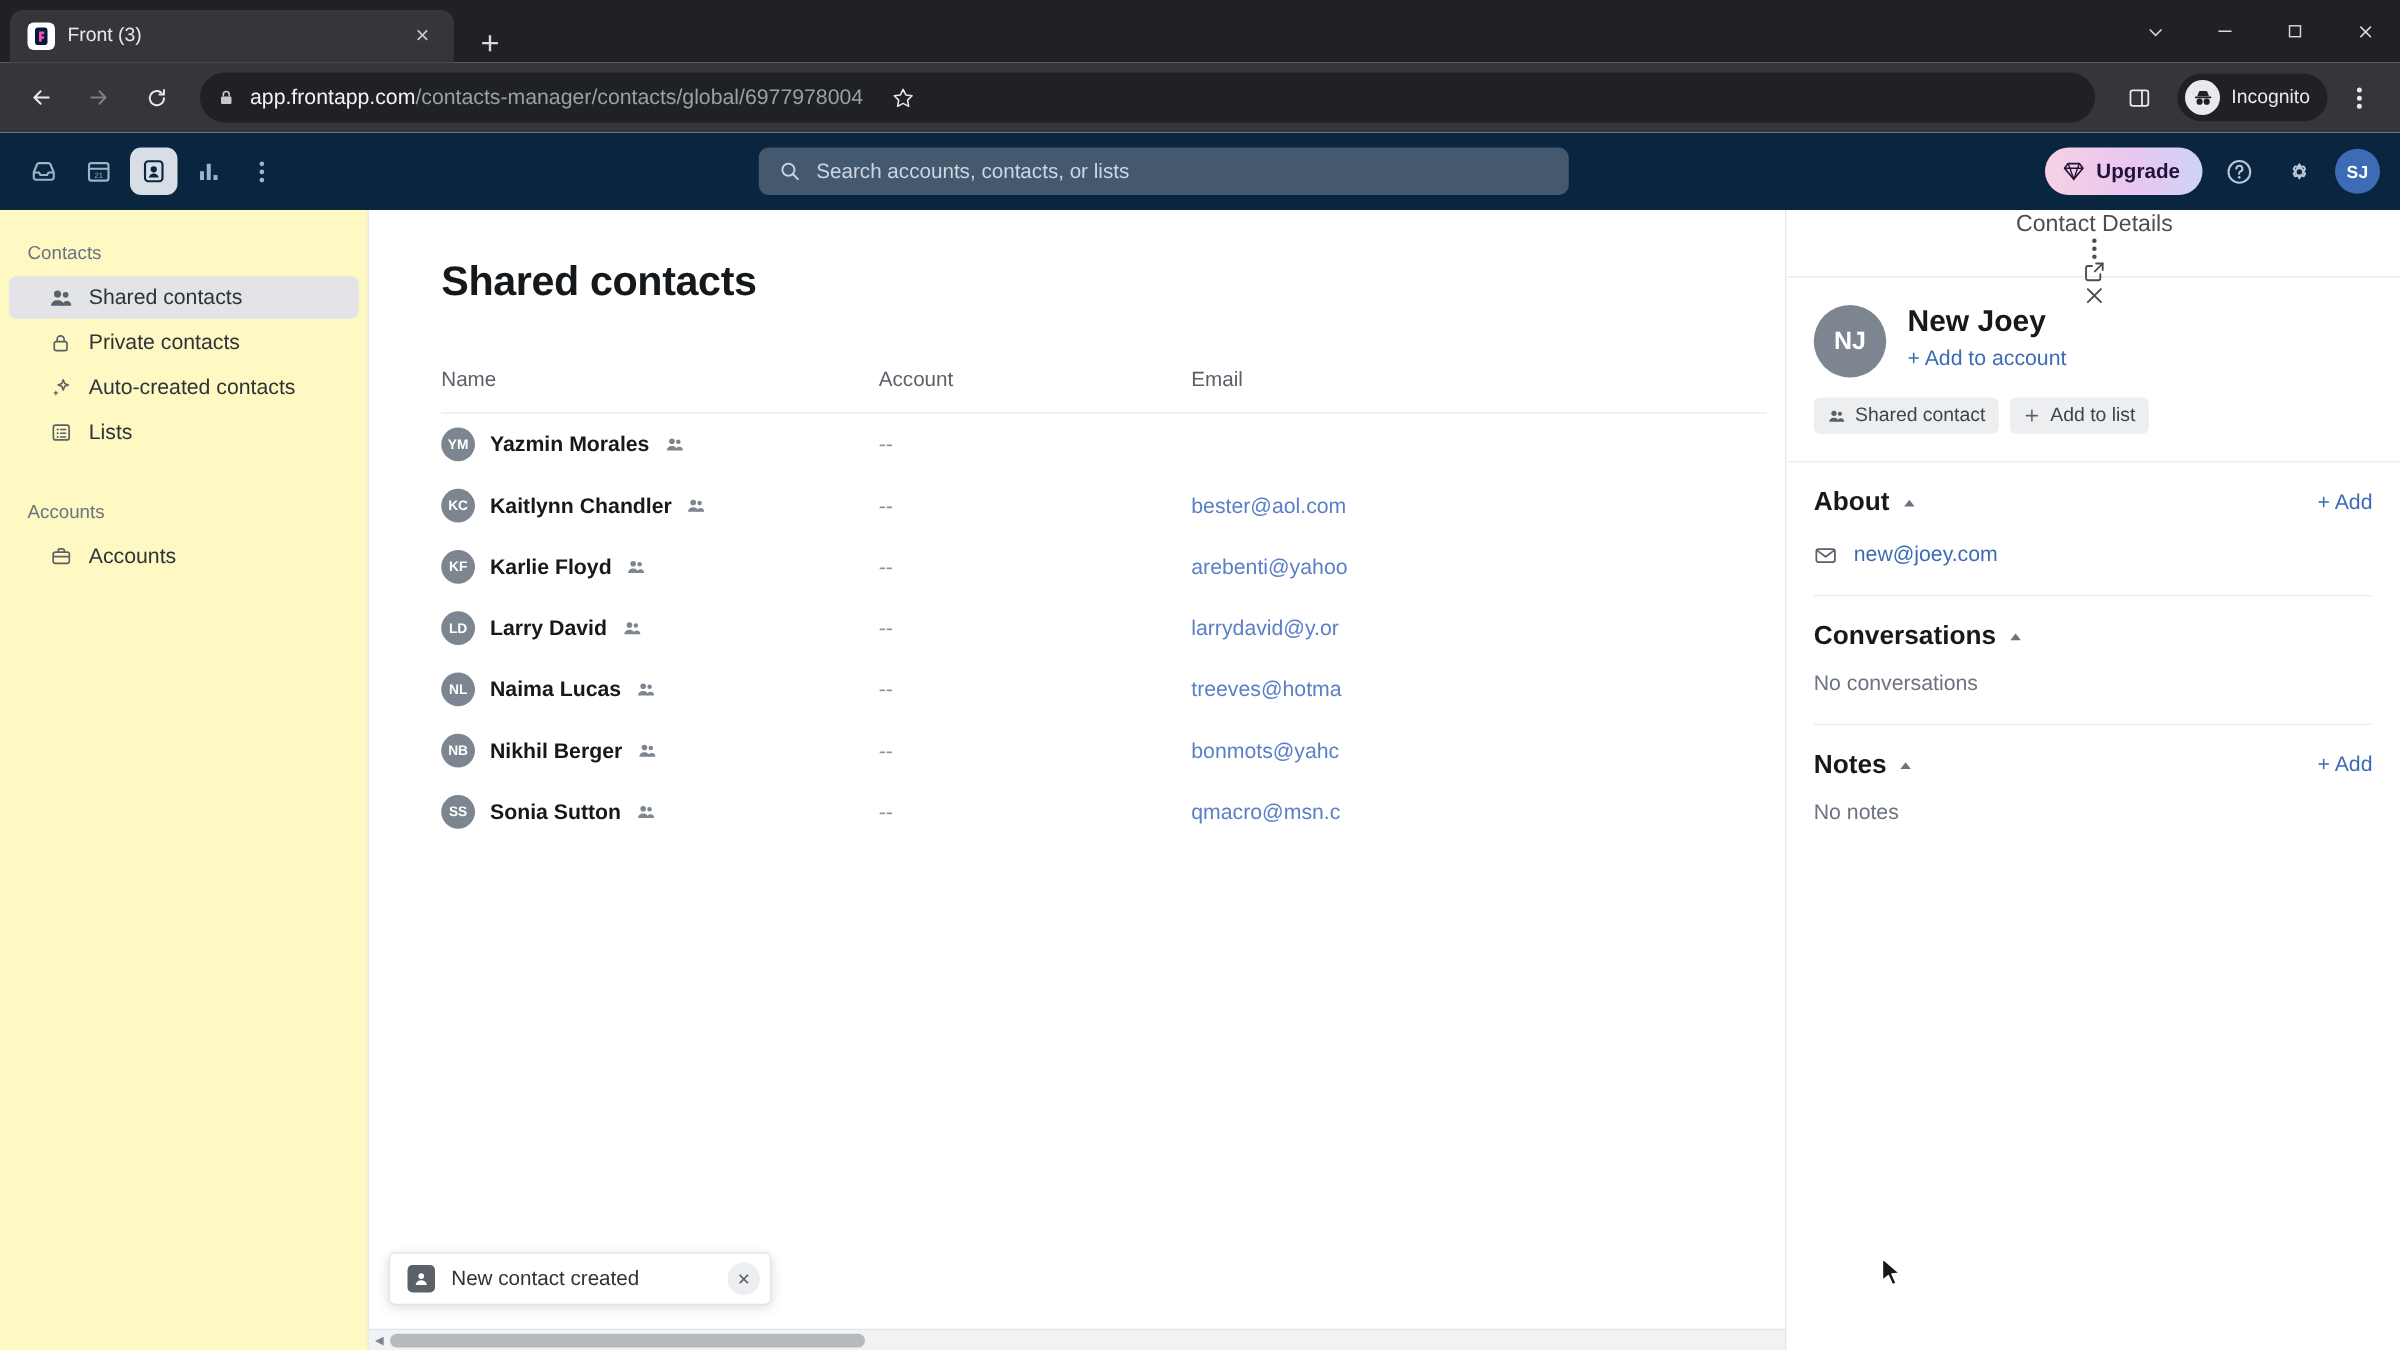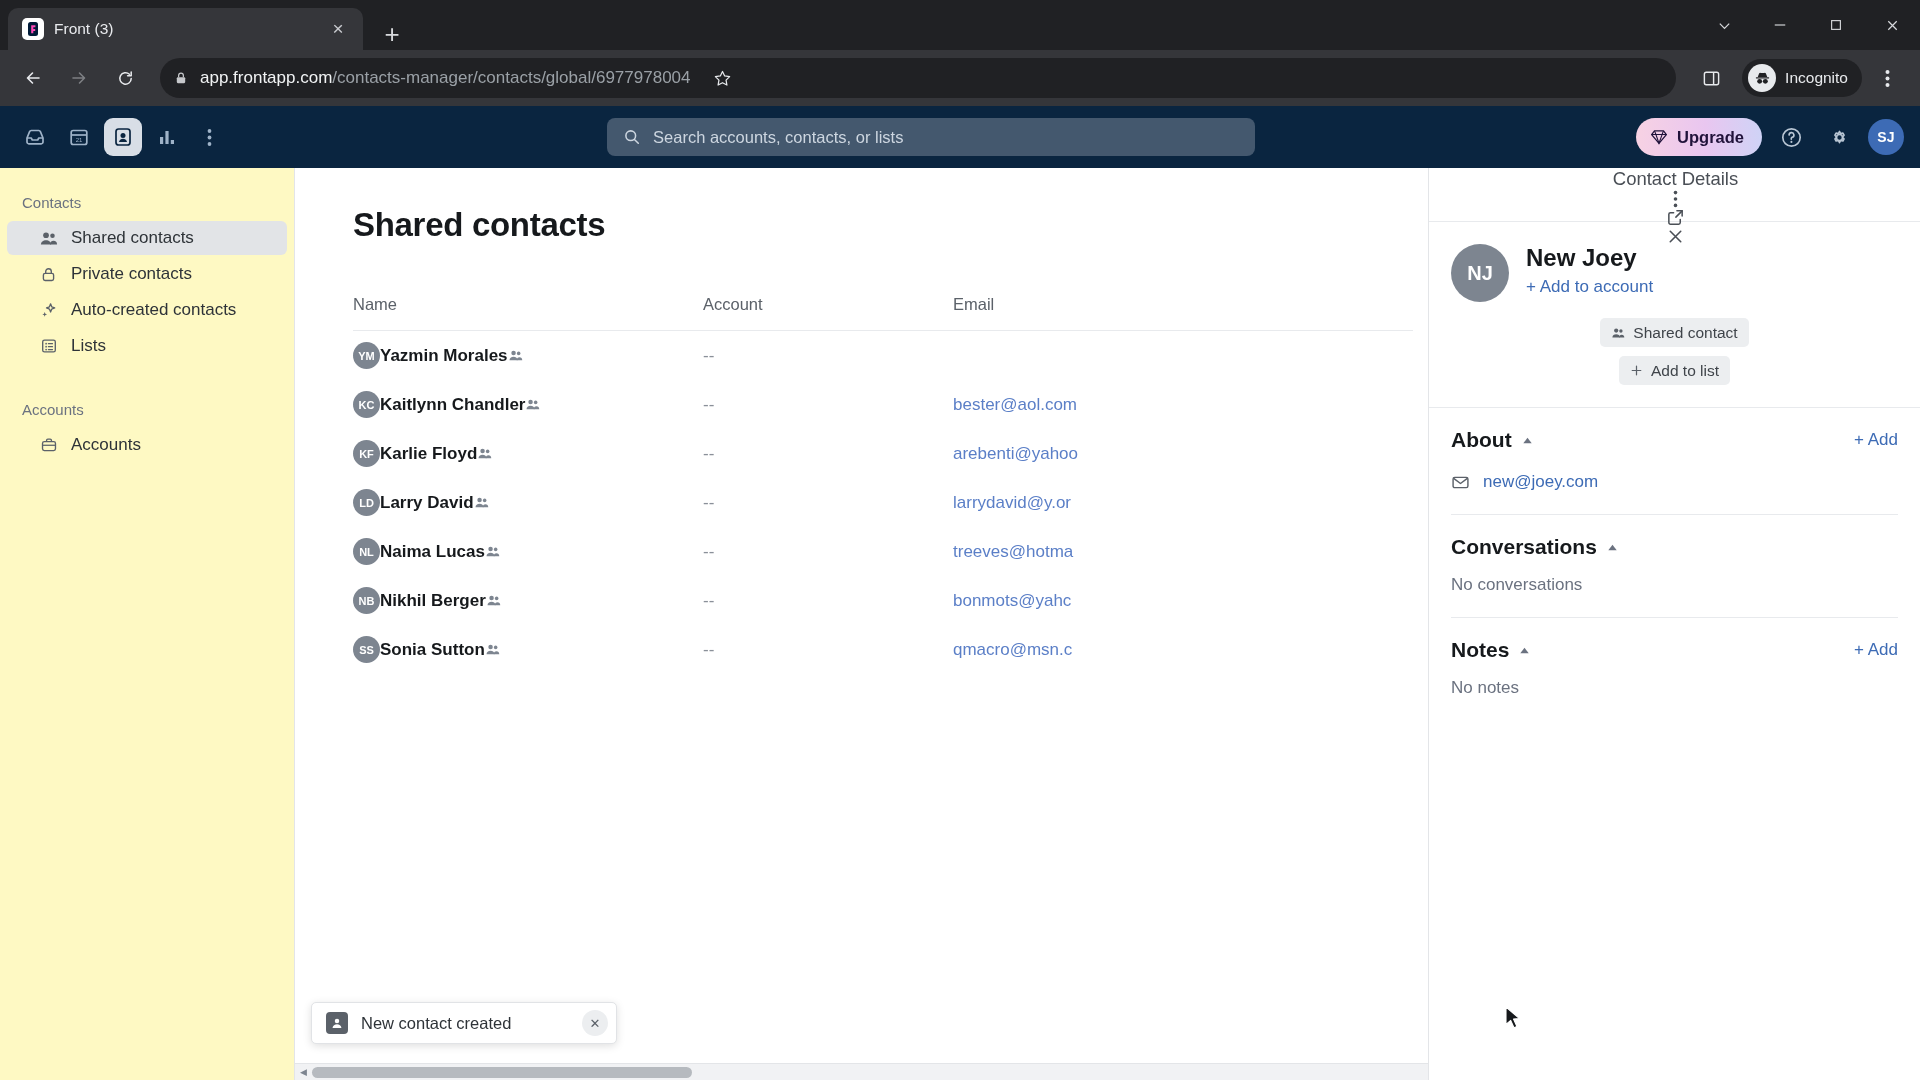--- a/index.html
+++ b/index.html
@@ -116,21 +116,21 @@
     overflow: hidden; }
   .main-inner { padding: 38px 0 0 58px; flex: 1; }
   .page-title { font-size: 33px; font-weight: bold; color: #16191c; letter-spacing: -.3px; }
   .tbl { margin-top: 51px; width: 1060px; }
   .tbl-head { display: flex; font-size: 16.5px; color: #5b6169; padding-bottom: 16px;
     border-bottom: 1px solid #e8eaed; }
   .col-name { width: 350px; flex: 0 0 350px; }
   .col-acct { width: 250px; flex: 0 0 250px; }
   .col-email { flex: 1; }
   .row { display: flex; align-items: center; height: 49px; font-size: 17px; }
-  .row-name { width: 350px; flex: 0 0 350px; display: flex; align-items: center; }
+  .row-name { width: 350px; flex: 0 0 350px; display: flex; align-items: center; gap: 12px; }
   .r-avatar {
     width: 27px; height: 27px; border-radius: 50%; background: #7d8590; color: #fff;
     font-size: 11px; font-weight: bold; display: flex; align-items: center;
     justify-content: center; flex: 0 0 27px;
   }
   .r-name { font-weight: bold; color: #16191c; }
   .r-shared { color: #7d8590; display: flex; align-items: center; }
   .row-acct { width: 250px; flex: 0 0 250px; color: #8a9099; }
   .row-email { flex: 1; color: #5b7fc7; white-space: nowrap; }
 
@@ -145,22 +145,22 @@
   .det-hicon { width: 34px; height: 34px; display: flex; align-items: center;
     justify-content: center; color: #4a4f56; }
   .det-contact { padding: 22px 22px 0 22px; display: flex; gap: 17px; }
   .det-avatar {
     width: 58px; height: 58px; border-radius: 50%; background: #7d8590; color: #fff;
     font-size: 20px; font-weight: bold; display: flex; align-items: center;
     justify-content: center; flex: 0 0 58px;
   }
   .det-name { font-size: 24px; font-weight: bold; color: #16191c; }
   .det-addacct { font-size: 17px; color: #3d6bb5; margin-top: 5px; }
-  .chips { padding: 16px 22px 0 22px; display: flex; flex-direction: column;
-    align-items: center; gap: 9px; }
+  .chips { padding: 16px 22px 0 22px; display: flex; flex-direction: row;
+    align-items: flex-end; gap: 9px; }
   .chip {
     background: #eceef0; border-radius: 5px; height: 29px; display: flex;
     align-items: center; gap: 8px; padding: 0 11px; font-size: 15.5px; color: #3f444a;
   }
   .det-sep { height: 1px; background: #e8eaed; margin: 22px 0 0 0; }
   .sec { padding: 20px 22px 0 22px; }
   .sec-head { display: flex; align-items: center; }
   .sec-title { font-size: 21px; font-weight: bold; color: #16191c; }
   .sec-caret { margin-left: 9px; color: #6b7280; display: flex; }
   .sec-add { margin-left: auto; font-size: 17px; color: #3d6bb5; }

